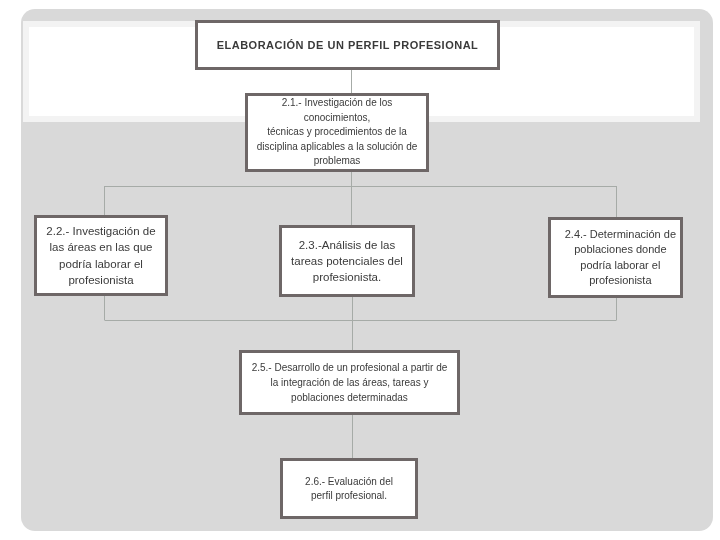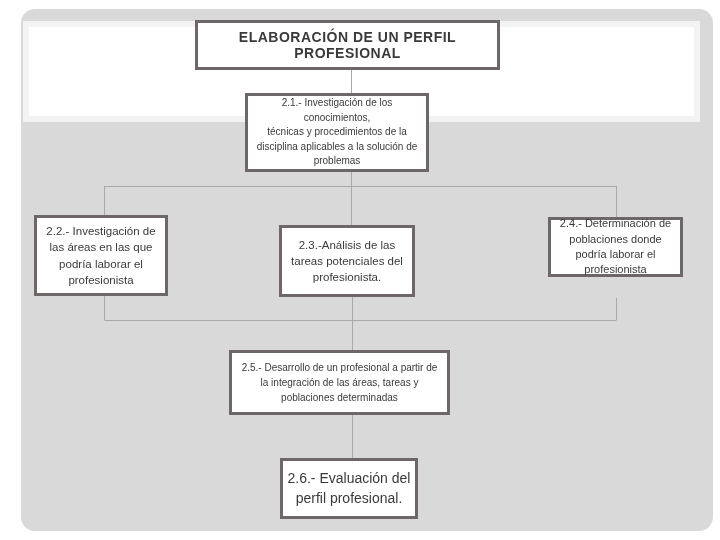--- a/index.html
+++ b/index.html
@@ -45,33 +45,33 @@
     background:var(--box-fill);
     border:3px solid var(--box-border);
     box-sizing:border-box;
     display:flex;align-items:center;justify-content:center;
     text-align:center;
     color:var(--text);
     padding:2px 4px;
   }
   .node span{white-space:pre-line;display:block;}
   .title-box{left:195px;top:20px;width:305px;height:50px;}
-  .title-box span{font-size:14px;font-weight:600;letter-spacing:0.5px;}
+  .title-box span{font-size:11px;font-weight:600;letter-spacing:0.5px;}
   .box-21{left:245px;top:93px;width:184px;height:79px;}
   .box-21 span{font-size:10px;line-height:1.45;}
   .box-22{left:34px;top:215px;width:134px;height:81px;}
   .box-22 span{font-size:11.5px;line-height:1.4;}
   .box-23{left:279px;top:225px;width:136px;height:72px;}
   .box-23 span{font-size:11.5px;line-height:1.4;}
-  .box-24{left:548px;top:217px;width:135px;height:60px;}
+  .box-24{left:548px;top:217px;width:135px;height:81px;justify-content:flex-end;}
   .box-24 span{font-size:11px;line-height:1.4;}
-  .box-25{left:229px;top:350px;width:221px;height:65px;}
+  .box-25{left:239px;top:350px;width:221px;height:65px;}
   .box-25 span{font-size:10px;line-height:1.5;}
   .box-26{left:280px;top:458px;width:138px;height:61px;}
-  .box-26 span{font-size:14px;line-height:1.4;}
+  .box-26 span{font-size:10px;line-height:1.4;}
 </style>
 </head>
 <body>
 
 <div class="slide">
 
   <div class="slide-bg"></div>
   <div class="top-band"></div>
 
   <svg class="connectors" viewBox="0 0 720 540">

